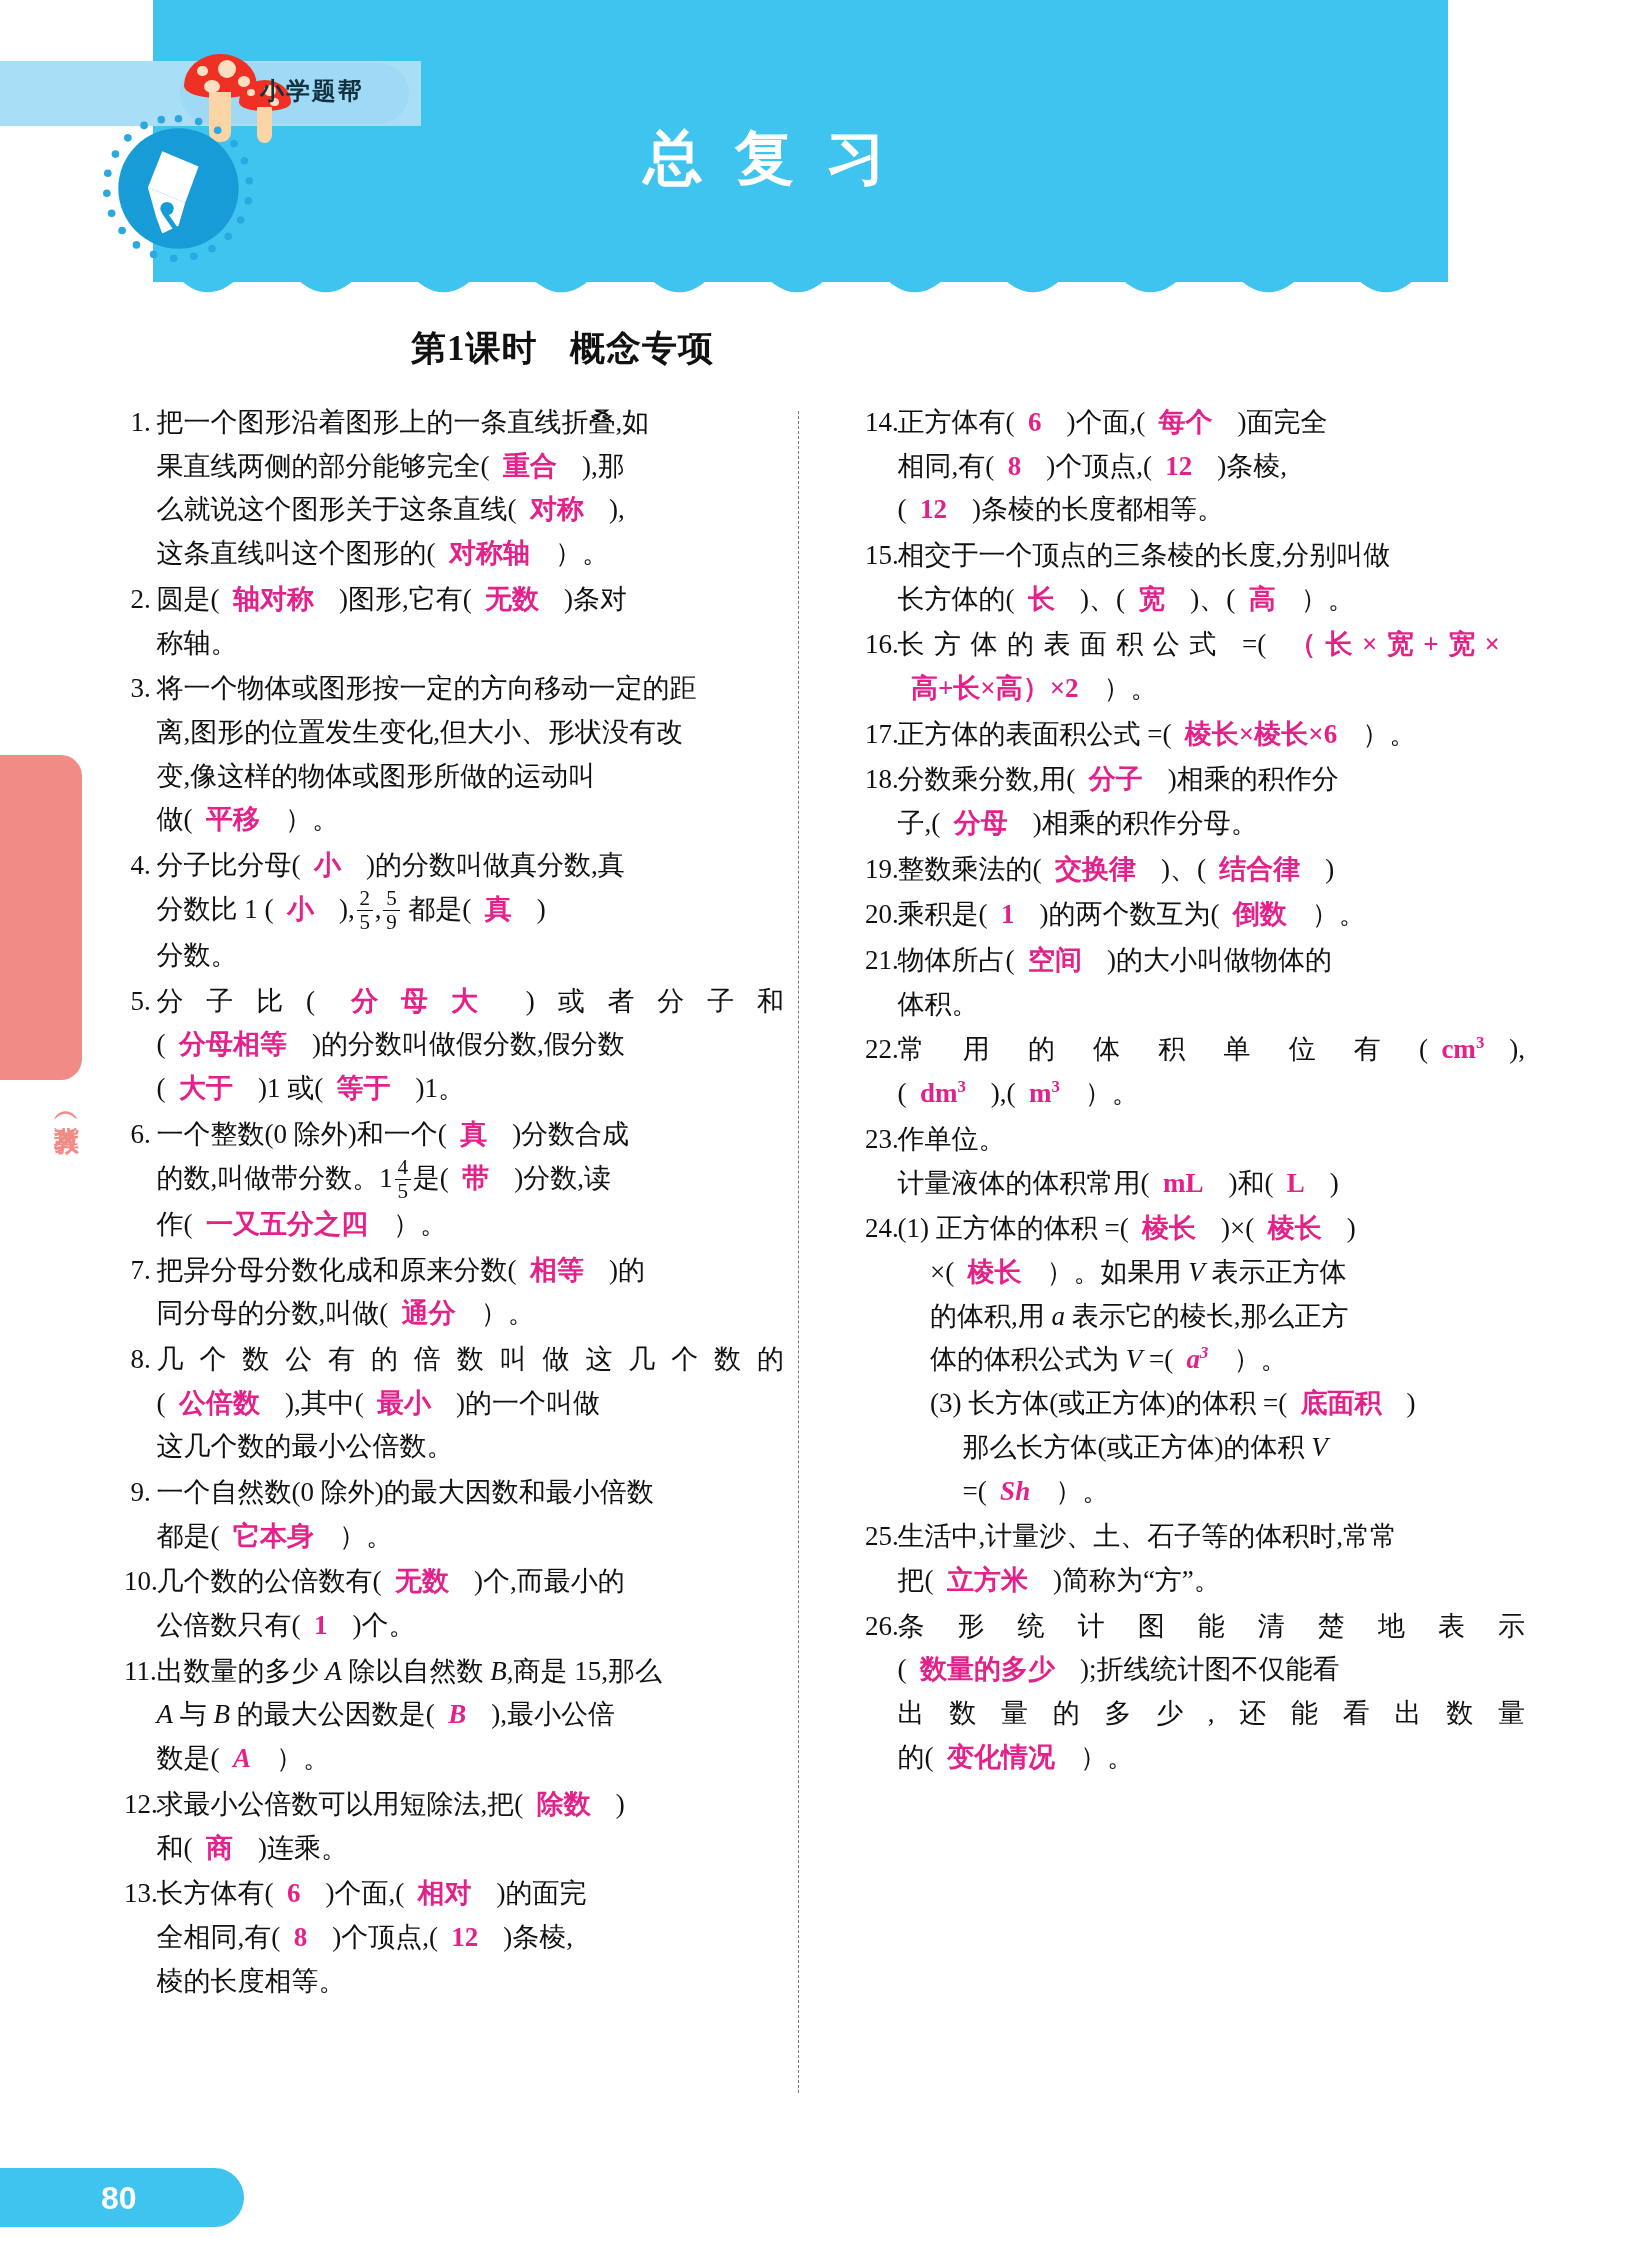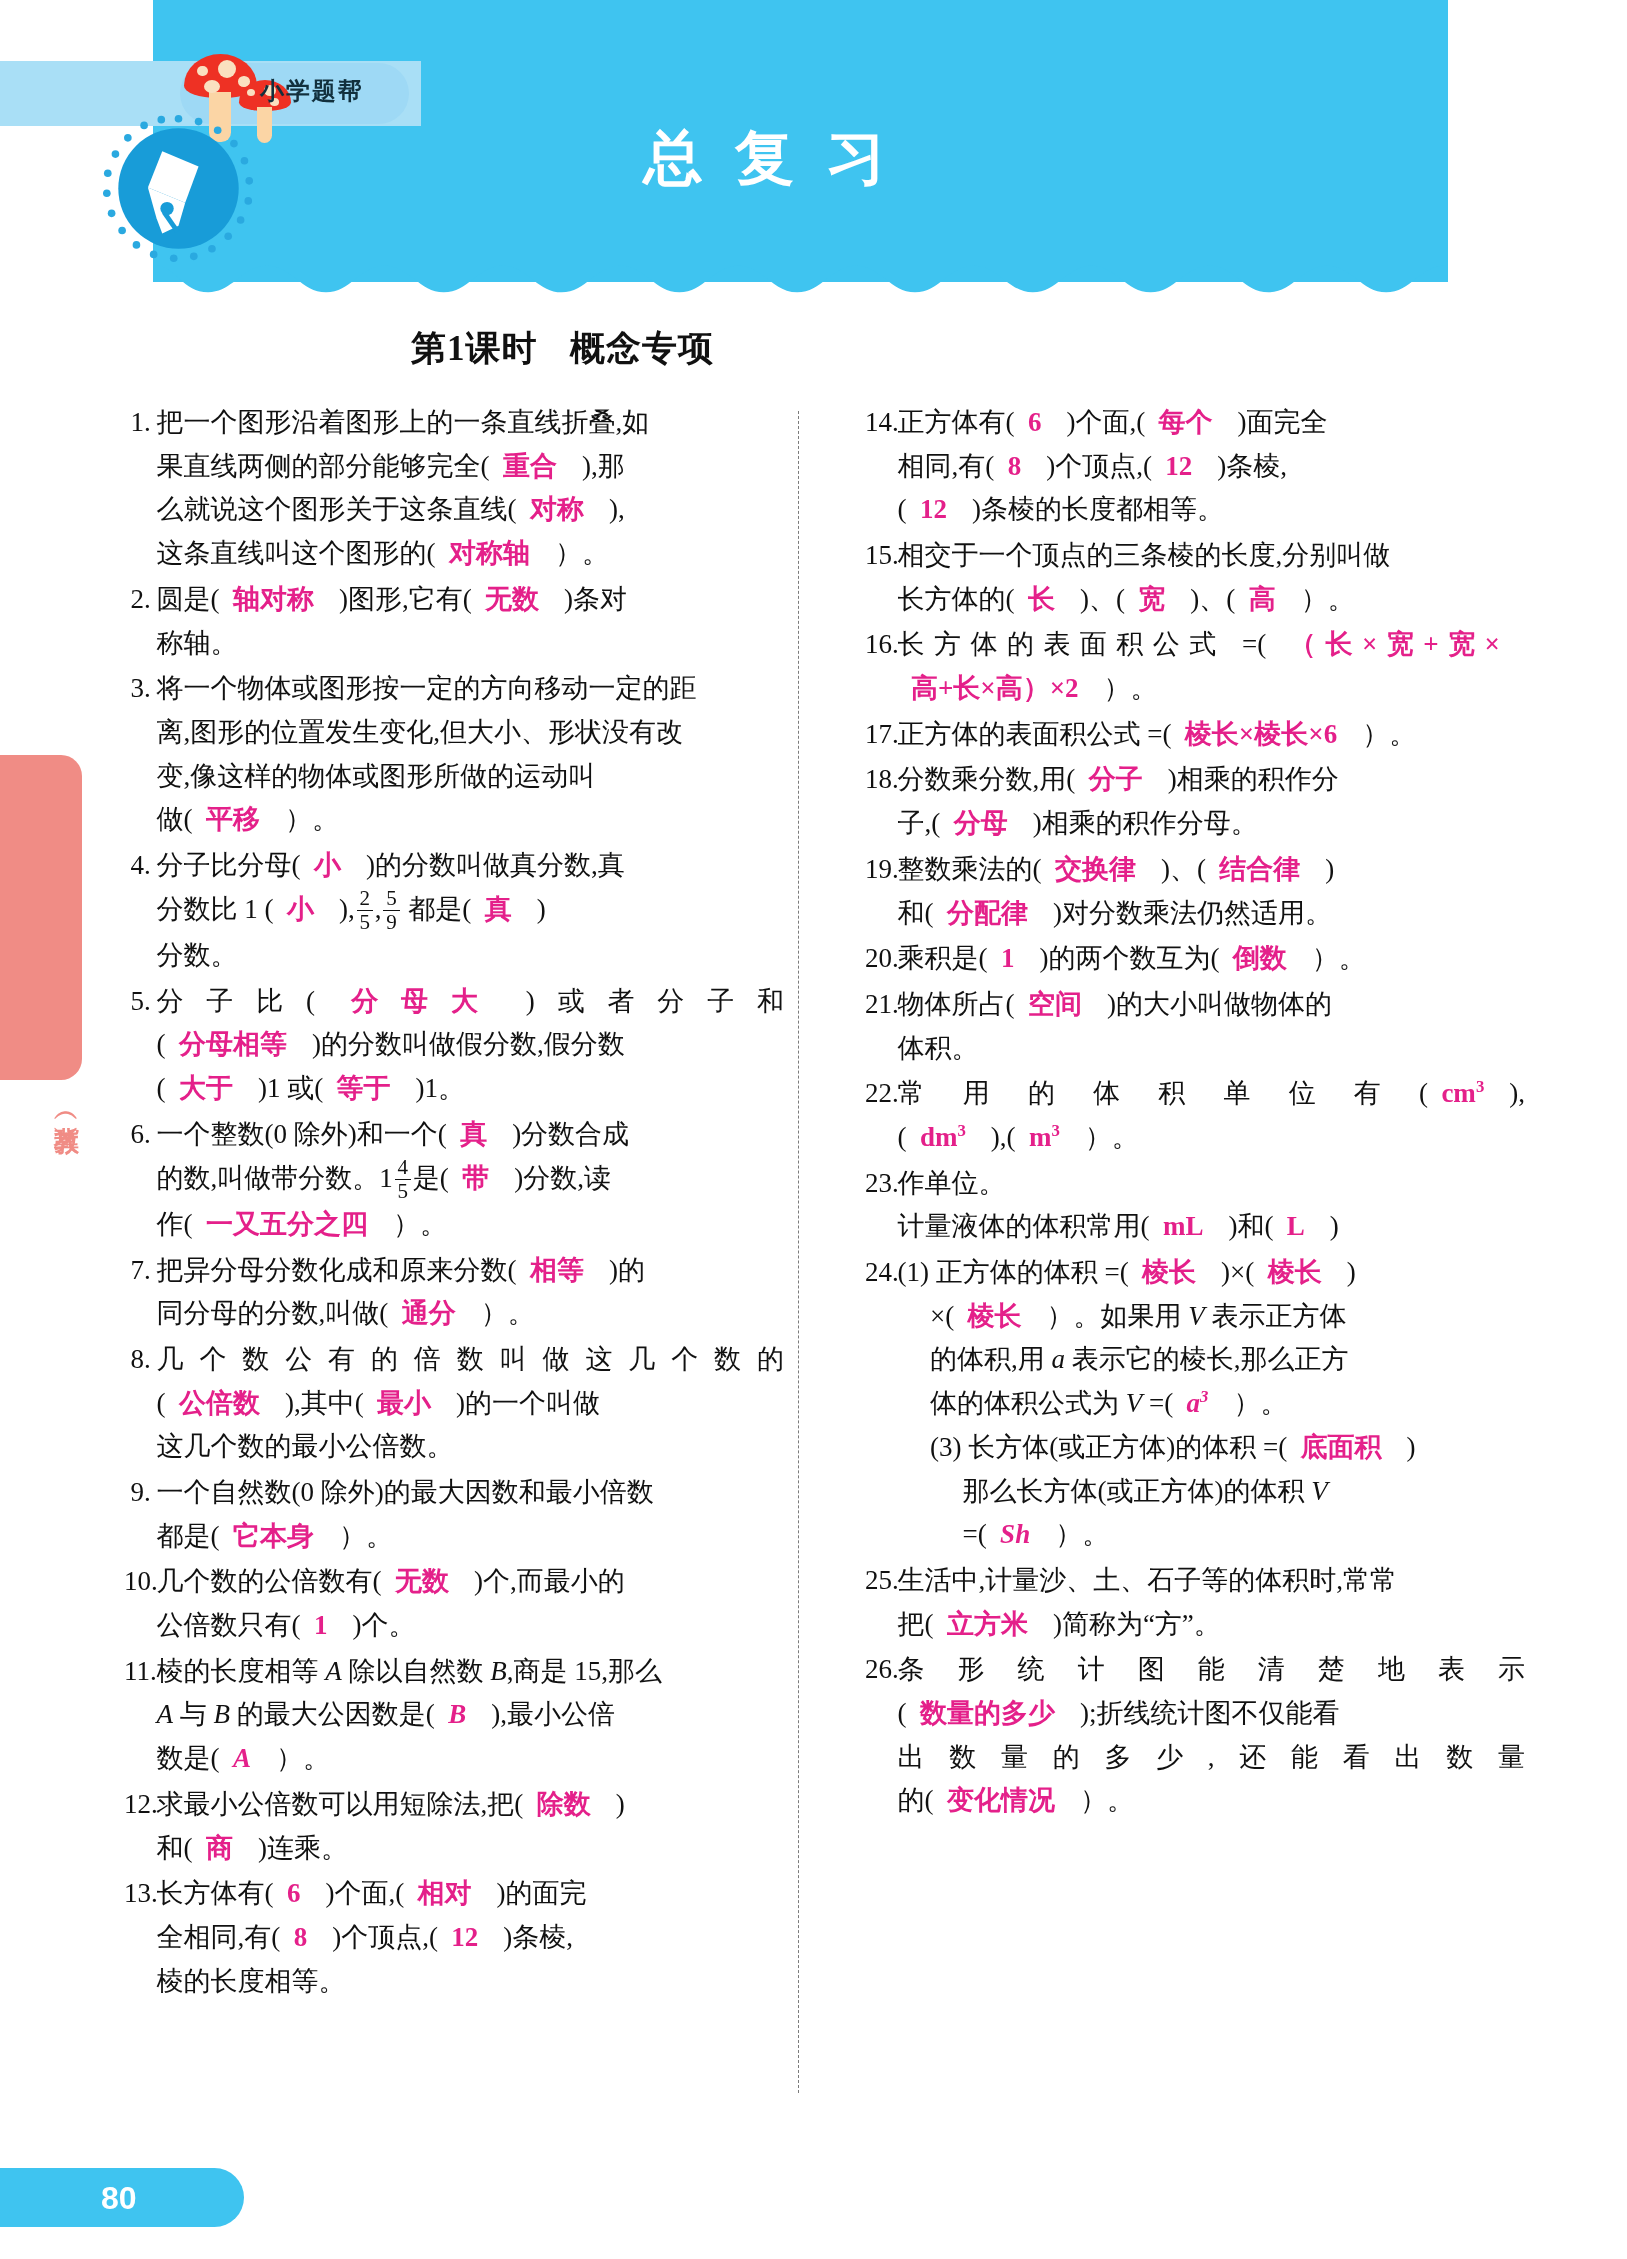--- a/index.html
+++ b/index.html
@@ -333,21 +333,21 @@
       <div class="q">
         <div class="q-num w2">10.</div>
         <div class="q-body">
           <div class="ln"><span>几个数的公倍数有(</span><span class="blank-sp" style="width: 13.4px;"></span><span class="ans">无数</span><span class="blank-sp" style="width: 25px;"></span><span>)个,而最小的</span></div>
           <div class="ln"><span>公倍数只有(</span><span class="blank-sp" style="width: 13.4px;"></span><span class="ans">1</span><span class="blank-sp" style="width: 25px;"></span><span>)个。</span></div>
         </div>
       </div>
       <div class="q">
         <div class="q-num w2">11.</div>
         <div class="q-body">
-          <div class="ln"><span>棱的长度相等 </span><span class="ital">A</span><span> 除以自然数 </span><span class="ital">B</span><span>,商是 15,那么</span></div>
+          <div class="ln"><span>出数量的多少 </span><span class="ital">A</span><span> 除以自然数 </span><span class="ital">B</span><span>,商是 15,那么</span></div>
           <div class="ln"><span class="ital">A</span><span> 与 </span><span class="ital">B</span><span> 的最大公因数是(</span><span class="blank-sp" style="width: 13.4px;"></span><span class="ans ital">B</span><span class="blank-sp" style="width: 25px;"></span><span>),最小公倍</span></div>
           <div class="ln"><span>数是(</span><span class="blank-sp" style="width: 13.4px;"></span><span class="ans ital">A</span><span class="blank-sp" style="width: 25px;"></span><span>）。</span></div>
         </div>
       </div>
       <div class="q">
         <div class="q-num w2">12.</div>
         <div class="q-body">
           <div class="ln"><span>求最小公倍数可以用短除法,把(</span><span class="blank-sp" style="width: 13.4px;"></span><span class="ans">除数</span><span class="blank-sp" style="width: 25px;"></span><span>)</span></div>
           <div class="ln"><span>和(</span><span class="blank-sp" style="width: 13.4px;"></span><span class="ans">商</span><span class="blank-sp" style="width: 25px;"></span><span>)连乘。</span></div>
         </div>
@@ -394,21 +394,20 @@
         <div class="q-num w2">18.</div>
         <div class="q-body">
           <div class="ln"><span>分数乘分数,用(</span><span class="blank-sp" style="width: 13.4px;"></span><span class="ans">分子</span><span class="blank-sp" style="width: 25px;"></span><span>)相乘的积作分</span></div>
           <div class="ln"><span>子,(</span><span class="blank-sp" style="width: 13.4px;"></span><span class="ans">分母</span><span class="blank-sp" style="width: 25px;"></span><span>)相乘的积作分母。</span></div>
         </div>
       </div>
       <div class="q">
         <div class="q-num w2">19.</div>
         <div class="q-body">
           <div class="ln"><span>整数乘法的(</span><span class="blank-sp" style="width: 13.4px;"></span><span class="ans">交换律</span><span class="blank-sp" style="width: 25px;"></span><span>)、(</span><span class="blank-sp" style="width: 13.4px;"></span><span class="ans">结合律</span><span class="blank-sp" style="width: 25px;"></span><span>)</span></div>
-          <div class="ln"><span>和(</span><span class="blank-sp" style="width: 13.4px;"></span><span class="ans">分配律</span><span class="blank-sp" style="width: 25px;"></span><span>)对分数乘法仍然适用。</span></div>
         </div>
       </div>
       <div class="q">
         <div class="q-num w2">20.</div>
         <div class="q-body">
           <div class="ln"><span>乘积是(</span><span class="blank-sp" style="width: 13.4px;"></span><span class="ans">1</span><span class="blank-sp" style="width: 25px;"></span><span>)的两个数互为(</span><span class="blank-sp" style="width: 13.4px;"></span><span class="ans">倒数</span><span class="blank-sp" style="width: 25px;"></span><span>）。</span></div>
         </div>
       </div>
       <div class="q">
         <div class="q-num w2">21.</div>

